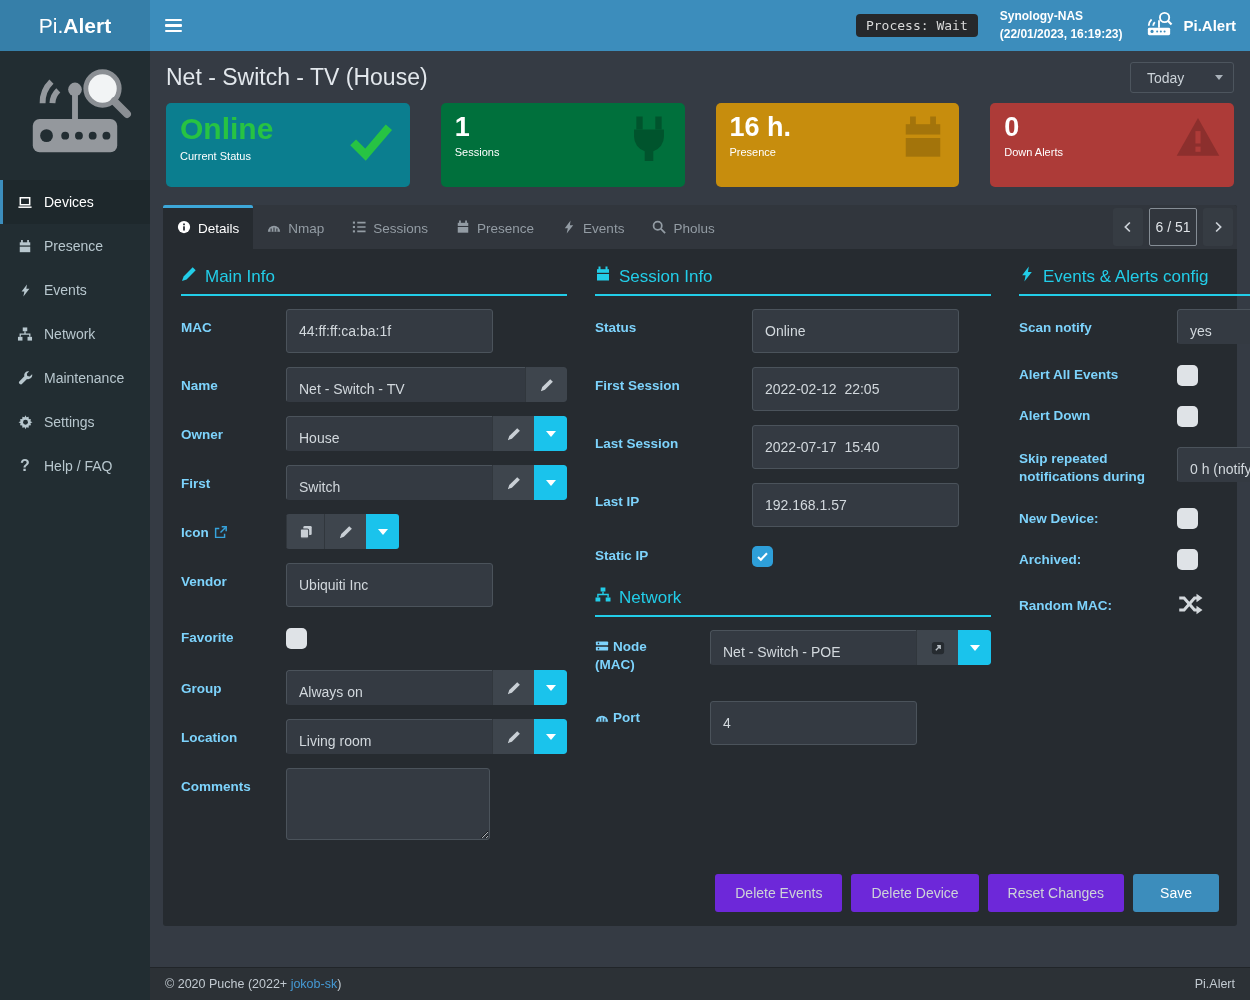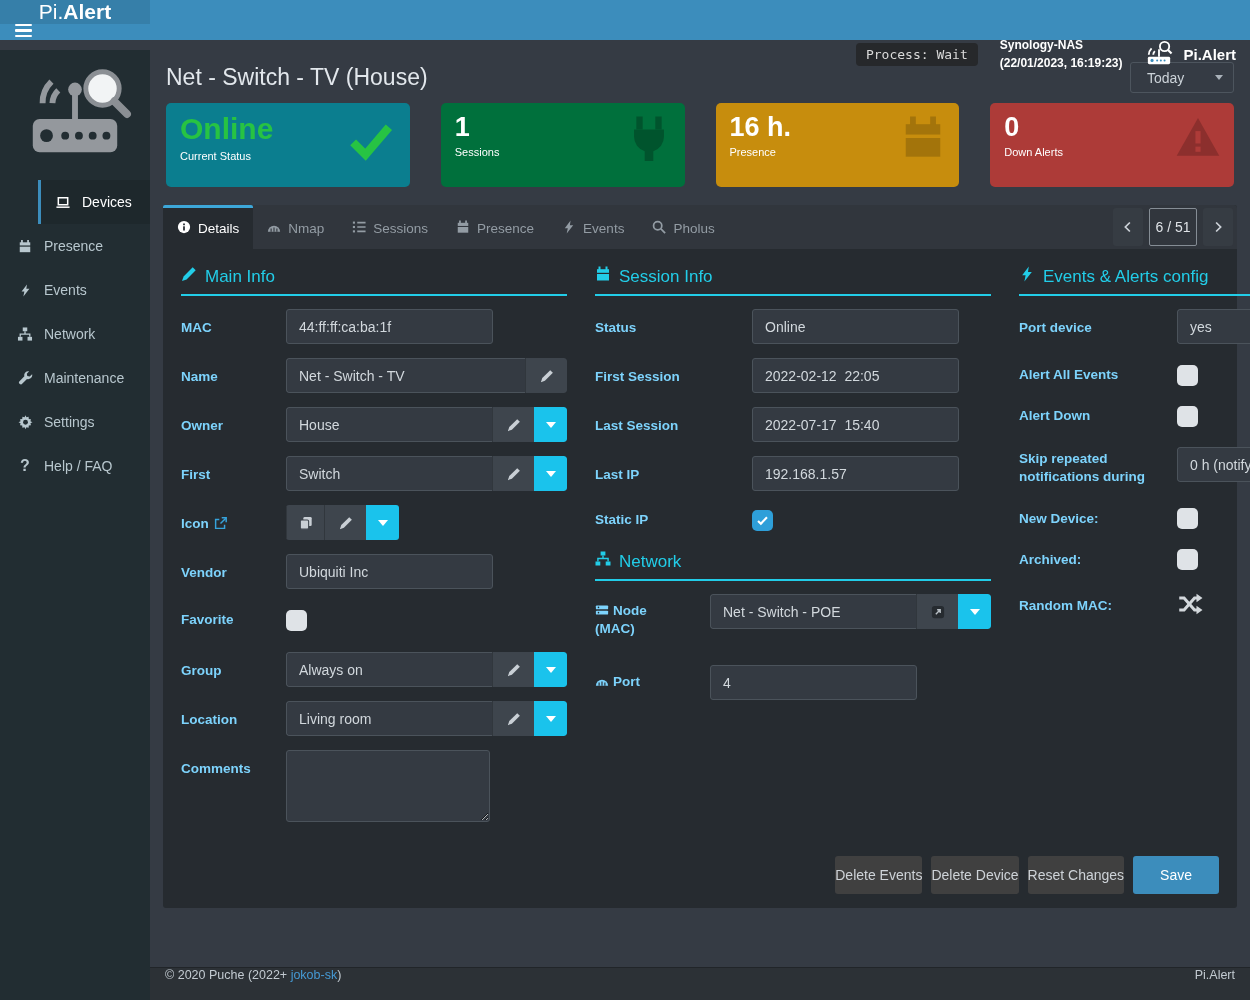--- a/index.html
+++ b/index.html
@@ -1,35 +1,35 @@
 <!DOCTYPE html>
 <html><head>
 <meta charset="utf-8">
 <style>
   * { margin:0; padding:0; box-sizing:border-box; }
   body { font-family:"Liberation Sans","DejaVu Sans",sans-serif; background:#23282c; }
   .app { width:1250px; height:1000px; position:relative; overflow:hidden; background:#353b44; }
 
   
-  .navbar { position:absolute; top:0; left:0; right:0; height:40px; background:#3c8dbc; display:flex; align-items:stretch; z-index:5;flex-direction:column; }
+  .navbar { position:absolute; top:0; left:0; right:0; height:51px; background:#3c8dbc; display:flex; align-items:stretch; z-index:5; }
   .brand { width:150px; background:#367fa9; color:#fff; font-size:21px; display:flex; align-items:center; justify-content:center; }
   .brand b { font-weight:700; }
   .hamburger { width:46px; display:flex; flex-direction:column; gap:3px; align-items:center; justify-content:center; cursor:pointer; background:none; border:none; }
   .hamburger div { width:17px; height:2.4px; background:#fff; border-radius:1px; }
   .nav-right { margin-left:auto; display:flex; align-items:center; gap:22px; padding-right:14px; }
   .proc-badge { font-family:"DejaVu Sans Mono","Liberation Mono",monospace; font-size:13px; color:#dadada; background:#26282b; padding:4px 10px; border-radius:4px; }
   .host-block { color:#fff; font-size:12px; font-weight:600; line-height:1.45; }
   .nav-app { display:flex; align-items:center; gap:9px; color:#fff; font-size:15px; font-weight:600; }
 
   
   .sidebar { position:absolute; top:50px; left:0; bottom:0; width:150px; background:#222d32; }
   .side-logo { padding:12px 0 10px; display:flex; justify-content:center; }
   .menu-item { height:44px; display:flex; align-items:center; gap:9px; padding-left:12px; color:#b8c7ce; font-size:14px; border-left:3px solid transparent; cursor:pointer; }
   .menu-item .mi-ico { width:20px; display:flex; justify-content:center; color:#b8c7ce; }
-  .menu-item.active { background:#1e282c; border-left-color:#3c8dbc; color:#fff;margin-left:38px; }
+  .menu-item.active { background:#1e282c; border-left-color:#3c8dbc; color:#fff; }
   .menu-item.active .mi-ico { color:#fff; }
   .qmark { font-size:16px; font-weight:700; }
 
   
   .main { margin-left:150px; height:950px; margin-top:50px; position:relative; background:#353b44; }
   .content-header { display:flex; align-items:center; justify-content:space-between; padding:12px 16px 10px; }
   .page-title { font-size:23px; color:#e2e7ec; font-weight:400; }
   .today-select { width:104px; height:31px; border:1px solid #4d555e; border-radius:3px; display:flex; align-items:center; justify-content:space-between; padding:0 10px 0 16px; color:#ccd3d9; font-size:14px; cursor:pointer; }
 
   
@@ -62,44 +62,44 @@
 
   .fr { display:flex; margin-bottom:14px; }
   .fl { font-size:13.5px; font-weight:700; color:#7dd3fc; text-align:left; padding-top:10px; line-height:1.35; }
   .col1 .fl { width:78px; margin-right:27px; }
   .col2 .fl { width:127px; margin-right:30px; }
   .col3 .fl { width:127px; margin-right:31px; }
   .net .fl { width:95px; margin-right:20px; padding-top:8px; }
   .ctl { flex:1; min-width:0; }
 
   .ig { display:flex; height:35px; border-radius:3px; overflow:hidden; }
-  .inp { flex:1; min-width:0; height:35px; background:#343a42; border:1px solid #4b535b; border-radius:3px; color:#d2d8dd; font-size:14px; padding:0 12px; font-family:inherit; }
+  .inp { flex:1; min-width:0; height:44px; background:#343a42; border:1px solid #4b535b; border-radius:3px; color:#d2d8dd; font-size:14px; padding:0 12px; font-family:inherit; }
   .ig .inp { border-radius:3px 0 0 3px; border-right:none; }
   .ab { width:42px; background:#3e454d; border:none; border-left:1px solid #31373d; color:#c9cfd5; display:flex; align-items:center; justify-content:center; cursor:pointer; }
   .ab svg { width:14px; height:14px; }
   .caret-btn { width:33px; background:#1ac3ec; border-left:none; border-radius:0 3px 3px 0; }
   .caret { width:0; height:0; border-left:5px solid transparent; border-right:5px solid transparent; border-top:6px solid #fff; }
   .caret.gray { border-top-color:#aab2ba; }
 
   .cb { width:21px; height:21px; border-radius:5px; background:#dfe3e7; border:none; cursor:pointer; display:flex; align-items:center; justify-content:center; }
   .cb.checked { background:#2e9fd9; }
   .cb svg { width:13px; height:13px; }
   .cb-row { align-items:center; margin-bottom:20px; }
   .cb-row .fl { padding-top:0; }
 
   textarea.inp { height:72px; padding-top:7px; resize:both; border-radius:3px; }
 
   .actions { display:flex; justify-content:flex-end; gap:9px; margin-top:16px; }
-  .btn { height:38px; padding:0 0; border:none; border-radius:3px; background:#404040; color:#ced3d8; font-size:14px; font-family:inherit; cursor:pointer; }
+  .btn { height:38px; padding:0 20px; border:none; border-radius:3px; background:#6d28d9; color:#ced3d8; font-size:14px; font-family:inherit; cursor:pointer; }
   .btn.primary { background:#3c8dbc; color:#fff; padding:0 27px; }
 
   .shuffle-wrap { display:flex; align-items:center; gap:14px; padding-top:2px; }
 
   
-  .footer { position:absolute; bottom:0; left:0; right:0; height:33px; background:#2c3136; border-top:1px solid #212529; display:flex; justify-content:space-between; padding:0 15px; font-size:12.5px; color:#c2cad1; }
+  .footer { position:absolute; bottom:0; left:0; right:0; height:33px; background:#2c3136; border-top:1px solid #212529; display:flex; align-items:center; justify-content:space-between; padding:0 15px; font-size:12.5px; color:#c2cad1; }
   .footer a { color:#459ad5; text-decoration:none; cursor:pointer; }
 
   .ext-cyan { color:#36a3dc; display:inline-flex; margin-left:5px; vertical-align:-2px; }
   .ext-cyan svg { width:13px; height:13px; }
 </style>
 </head>
 <body>
 
 <div class="app">
 
@@ -570,21 +570,21 @@
 
           <div class="col col3">
             <div class="sec-head">
               <span><svg viewBox="0 0 16 16">
                     <path d="M9.8 0.5 3.2 9.3h3.4L5.4 15.5l7.4-9.6H9z" fill="currentColor"></path>
                   </svg></span>
               <span>Events &amp; Alerts config</span>
             </div>
 
             <div class="fr">
-              <div class="fl">Port device</div>
+              <div class="fl">Scan notify</div>
               <div class="ctl">
                   <div class="ig">
                 <input class="inp" value="yes" style="">
 
               </div>
                 </div>
             </div>
 
             <div class="fr cb-row" style="margin-top:21px;">
               <div class="fl">Alert All Events</div>

